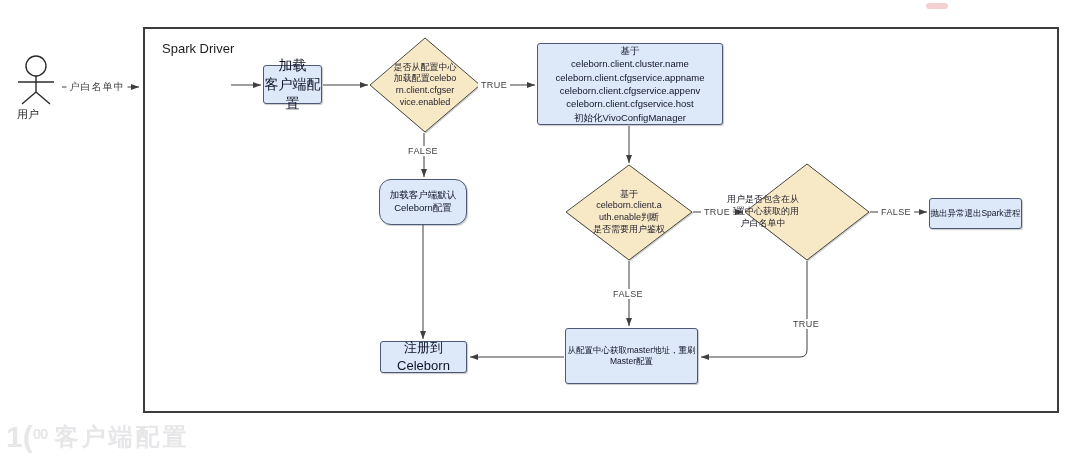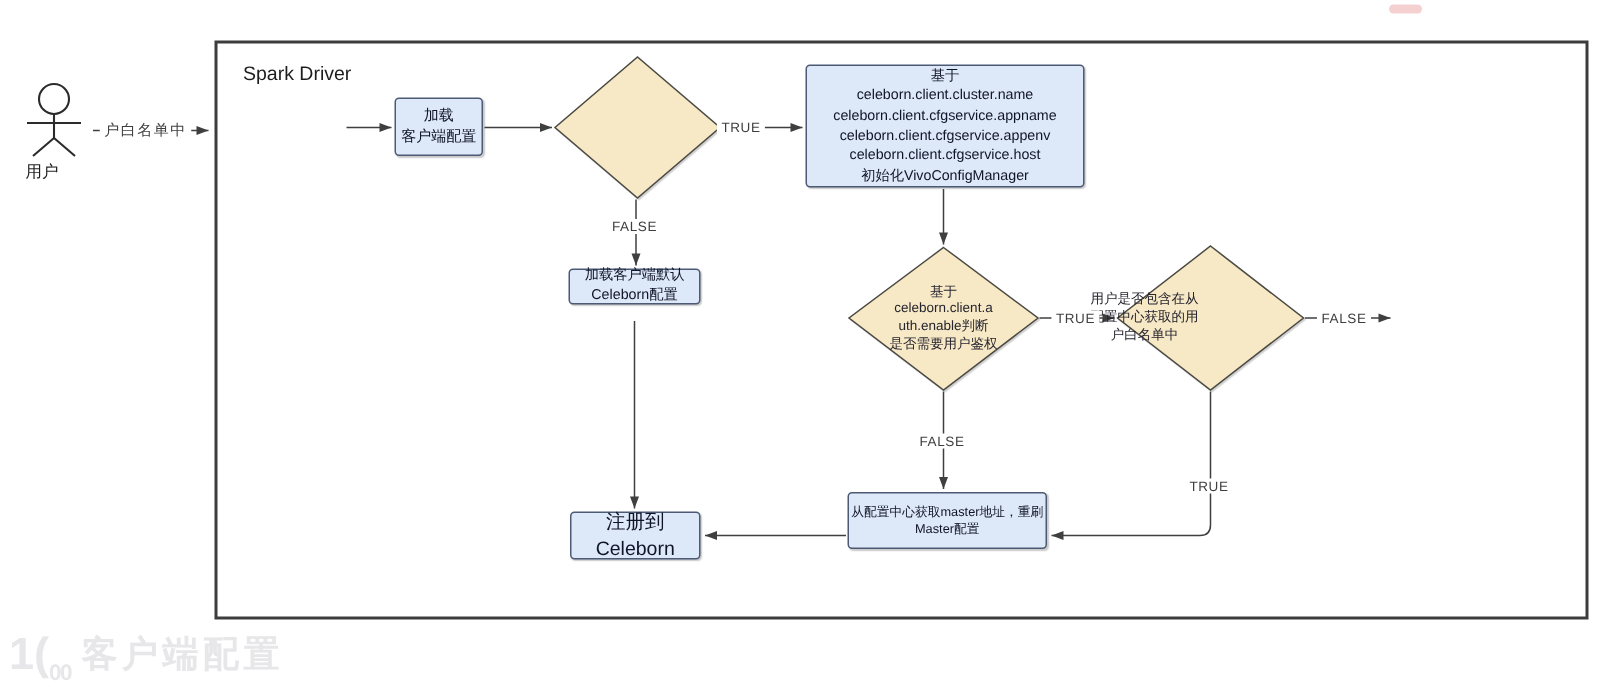--- a/index.html
+++ b/index.html
@@ -17,21 +17,21 @@
         white-space:pre-line;color:#101428;box-shadow:1px 1px 1px rgba(60,60,60,.28);line-height:1.35;}
   .dtext{position:absolute;display:flex;align-items:center;justify-content:center;text-align:center;
          white-space:pre-line;color:#26242e;line-height:1.3;}
   .elabel{position:absolute;transform:translate(-50%,-50%);background:#fff;padding:0 3px;
           font-size:9px;color:#3f3f3f;letter-spacing:.4px;}
   .actor-label{position:absolute;left:17px;top:107px;width:42px;
                font-size:11px;color:#1d1d1d;}
   .wm{position:absolute;left:6px;top:422px;display:flex;align-items:flex-start;
       color:#e7e7e9;font-weight:bold;user-select:none;}
   .wm-logo-big{font-size:30px;line-height:30px;}
-  .wm-logo-sup{font-size:15px;line-height:15px;margin-top:19px;letter-spacing:-1px;}
+  .wm-logo-sup{font-size:15px;line-height:15px;margin-top:4px;letter-spacing:-1px;}
   .wm-brand{font-size:24px;line-height:30px;letter-spacing:3px;margin-left:7px;}
   .red-smudge{position:absolute;left:926px;top:3px;width:22px;height:6px;border-radius:3px;
               background:#eba9a9;opacity:.55;}
 </style>
 </head>
 <body>
 
 <div class="stage">
 
   <div class="container-box">
@@ -69,39 +69,44 @@
       <line class="flow" x1="870" y1="212" x2="927" y2="212" marker-end="url(#arw)"></line>
       <line class="flow" x1="629" y1="261" x2="629" y2="326" marker-end="url(#arw)"></line>
       <path class="flow" d="M807,261 L807,350 Q807,357 800,357 L701,357" marker-end="url(#arw)"></path>
       <line class="flow" x1="564" y1="357" x2="470" y2="357" marker-end="url(#arw)"></line>
     </g>
   </svg>
 
   <div class="actor-label">用户</div>
 
 
-  <div class="node" style="left:263px;top:65px;width:59px;height:39px;font-size:10px;">加载
+  <div class="node" style="left:263px;top:65px;width:59px;height:39px;font-size:14px;">加载
 客户端配置</div>
 
   <div class="node" style="left:537px;top:43px;width:186px;height:82px;font-size:9.5px;line-height:1.42;">基于
 celeborn.client.cluster.name
 celeborn.client.cfgservice.appname
 celeborn.client.cfgservice.appenv
 celeborn.client.cfgservice.host
 初始化VivoConfigManager</div>
 
-  <div class="node" style="left:379px;top:179px;width:88px;height:24px;font-size:9.5px;">加载客户端默认
+  <div class="node" style="left:379px;top:179px;width:88px;height:46px;font-size:9.5px;border-radius:12px;">加载客户端默认
 Celeborn配置</div>
 
+  <div class="node" style="left:929px;top:198px;width:93px;height:31px;font-size:8.5px;white-space:nowrap;">抛出异常退出Spark进程</div>
 
-  <div class="node" style="left:565px;top:328px;width:133px;height:38px;font-size:8.5px;">从配置中心获取master地址，重刷
+  <div class="node" style="left:565px;top:328px;width:133px;height:56px;font-size:8.5px;">从配置中心获取master地址，重刷
 Master配置</div>
 
   <div class="node" style="left:380px;top:341px;width:87px;height:32px;font-size:13px;">注册到Celeborn</div>
 
+  <div class="dtext" style="left:377px;top:52px;width:96px;height:66px;font-size:9px;">是否从配置中心
+加载配置celebo
+rn.client.cfgser
+vice.enabled</div>
 
   <div class="dtext" style="left:572px;top:176px;width:114px;height:72px;font-size:9px;">基于
 celeborn.client.a
 uth.enable判断
 是否需要用户鉴权</div>
 
   <div class="dtext" style="left:706px;top:180px;width:114px;height:64px;font-size:9px;">用户是否包含在从
 配置中心获取的用
 户白名单中</div>
 

